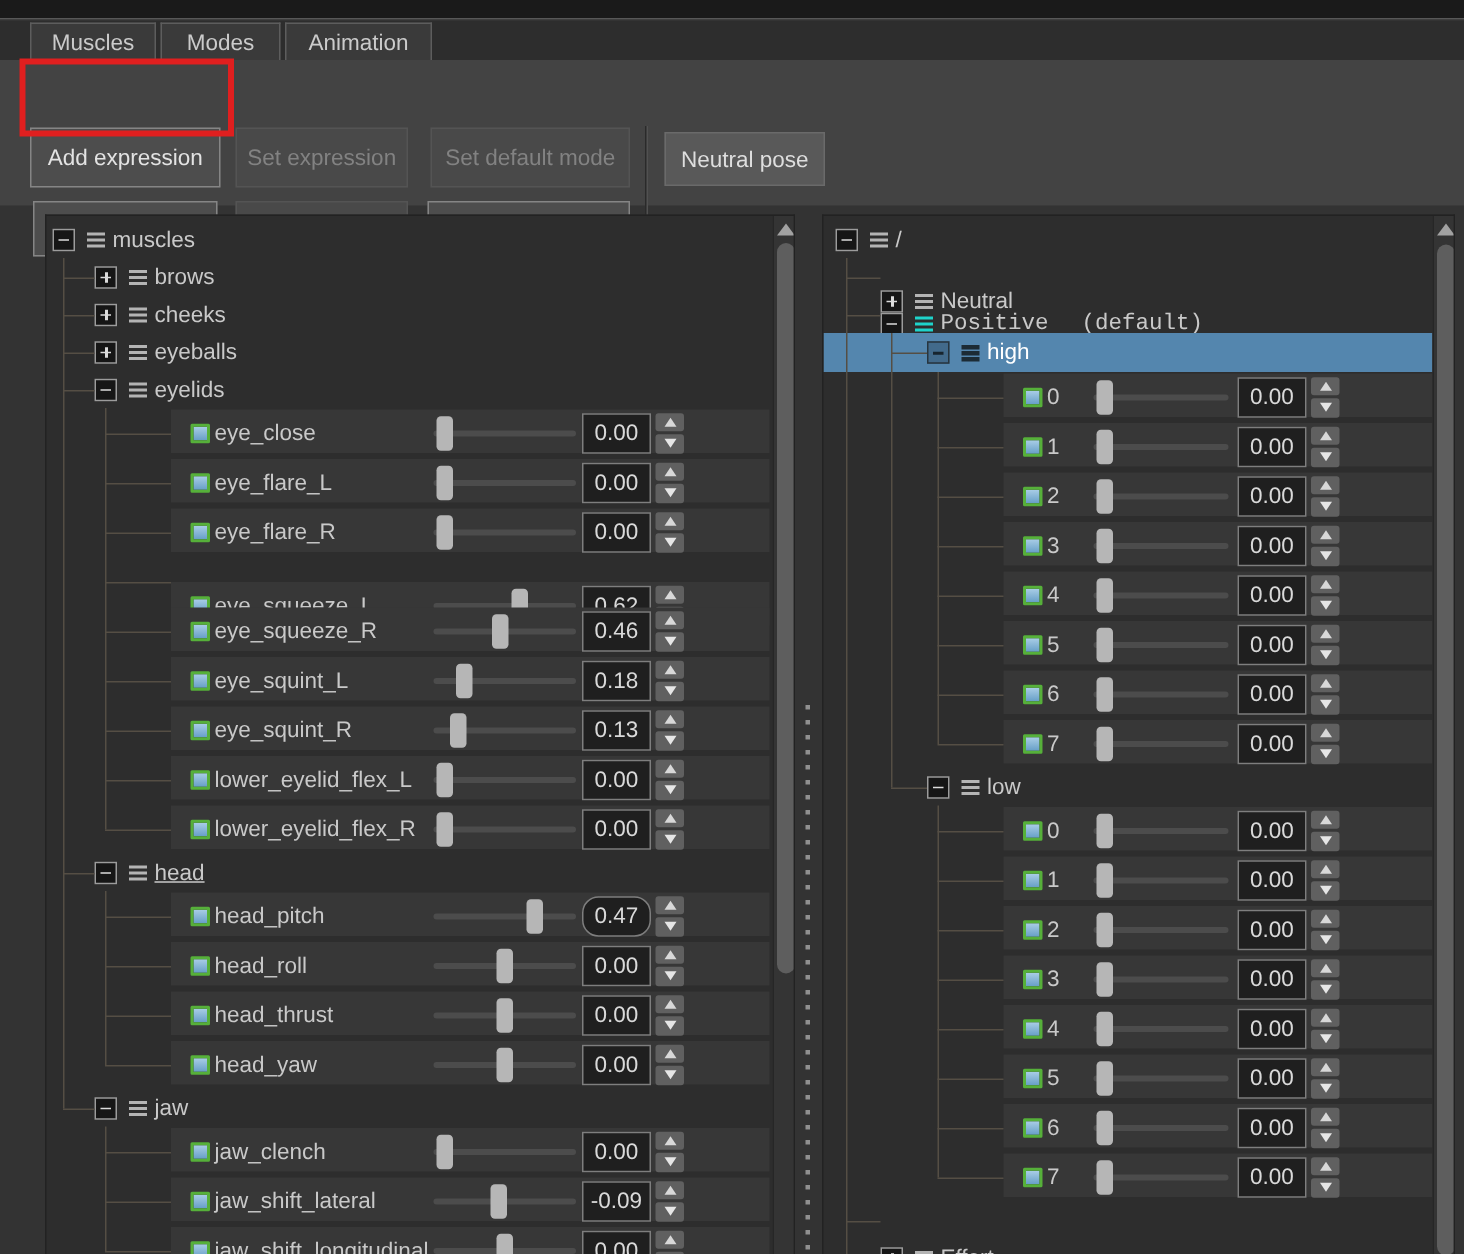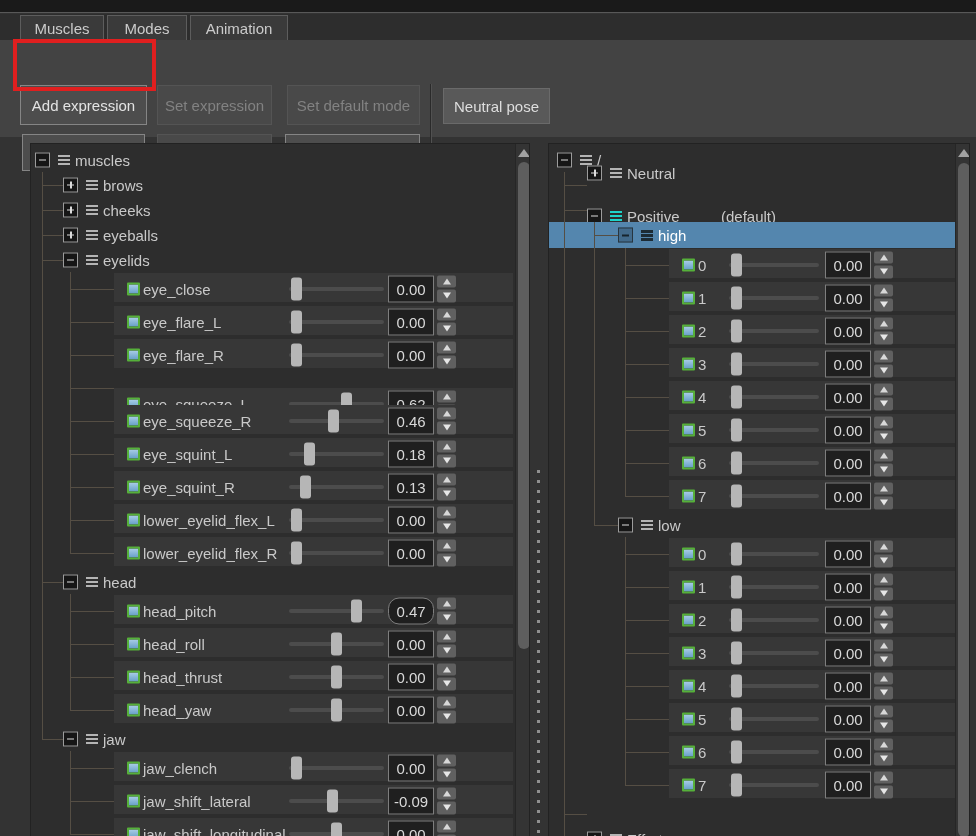--- a/index.html
+++ b/index.html
@@ -292,21 +292,21 @@
       </div>
       <div class="trow" style="top:425px;height:25px;">
         <div class="xbox" style="left:32px;">
           <div class="hb"></div>
         </div>
         <div class="ham" style="left:55px;">
           <i></i>
           <i></i>
           <i></i>
         </div>
-        <div class="lbl" style="left:72px;">head</div>
+        <div class="lbl" style="left:72px;text-decoration:underline;">head</div>
       </div>
       <div class="trow" style="top:450px;height:33px;">
         <div class="band" style="left:83px;width:399px;"></div>
         <div class="chk" style="left:96px;"></div>
         <div class="lbl" style="left:112px;">head_pitch</div>
         <div class="strack" style="left:258px;width:95px;"></div>
         <div class="shandle" style="left:320px;"></div>
         <div class="spinbox" style="left:357px;width:46px;border-radius:11px;">0.47</div>
         <div class="spincol" style="left:406px;">
           <div class="sb up">
@@ -459,33 +459,33 @@
         <div class="xbox" style="left:8px;">
           <div class="hb"></div>
         </div>
         <div class="ham" style="left:31px;">
           <i></i>
           <i></i>
           <i></i>
         </div>
         <div class="lbl" style="left:48px;">/</div>
       </div>
-      <div class="trow" style="top:16px;height:25px;">
+      <div class="trow" style="top:44px;height:25px;">
         <div class="xbox" style="left:38px;">
           <div class="hb"></div>
           <div class="vb"></div>
         </div>
         <div class="ham" style="left:61px;">
           <i></i>
           <i></i>
           <i></i>
         </div>
         <div class="lbl" style="left:78px;">Neutral</div>
       </div>
-      <div class="trow" style="top:59px;height:25px;">
+      <div class="trow" style="top:59px;height:25px;font-family:Liberation Mono, monospace;">
         <div class="xbox" style="left:38px;">
           <div class="hb"></div>
         </div>
         <div class="ham accent" style="left:61px;">
           <i></i>
           <i></i>
           <i></i>
         </div>
         <div class="lbl" style="left:78px;">Positive</div>
         <div class="sfx" style="left:172px;">(default)</div>

